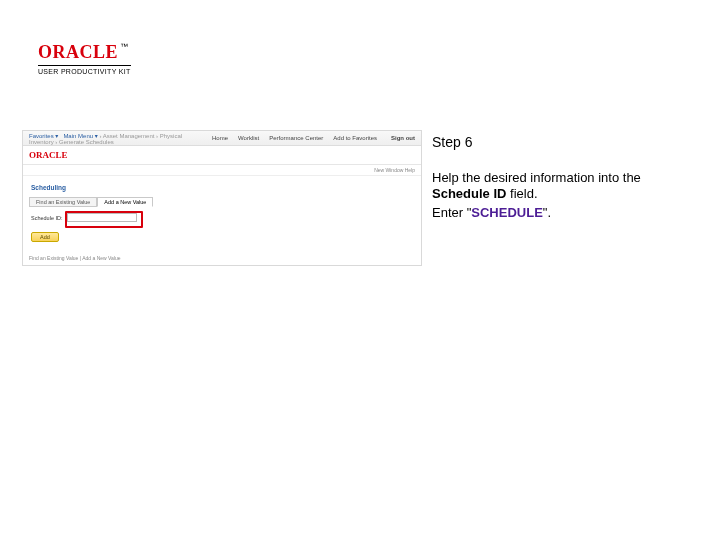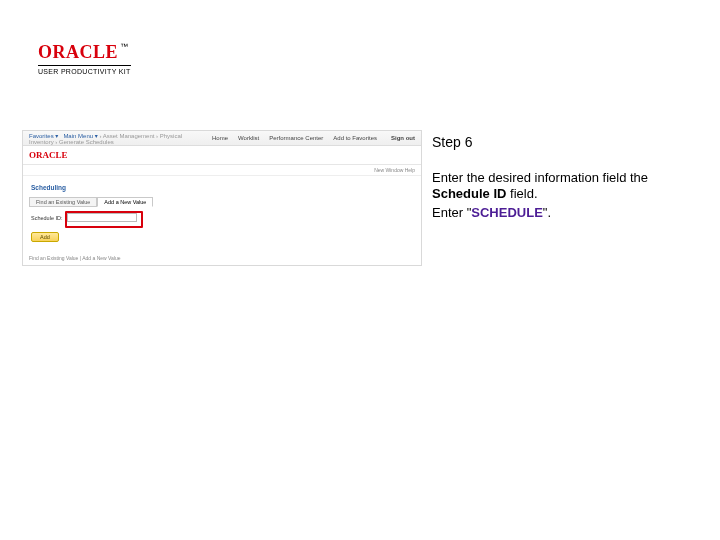--- a/index.html
+++ b/index.html
@@ -85,20 +85,20 @@
         </span>
       </div>
       <span class="addbtn">Add</span>
     </div>
     <div class="motd">Find an Existing Value | Add a New Value</div>
   </div>
 
   <div class="step-label">Step 6</div>
   <div class="instr">
     <div>
-      <span>Enter the desired information field the </span><span class="bold">Schedule ID</span><span> field.</span>
+      <span>Help the desired information into the </span><span class="bold">Schedule ID</span><span> field.</span>
     </div>
     <div class="line2">
       <span>Enter "</span><span class="quote">SCHEDULE</span><span>".</span>
     </div>
   </div>
 
 </div>
 
 </body></html>

